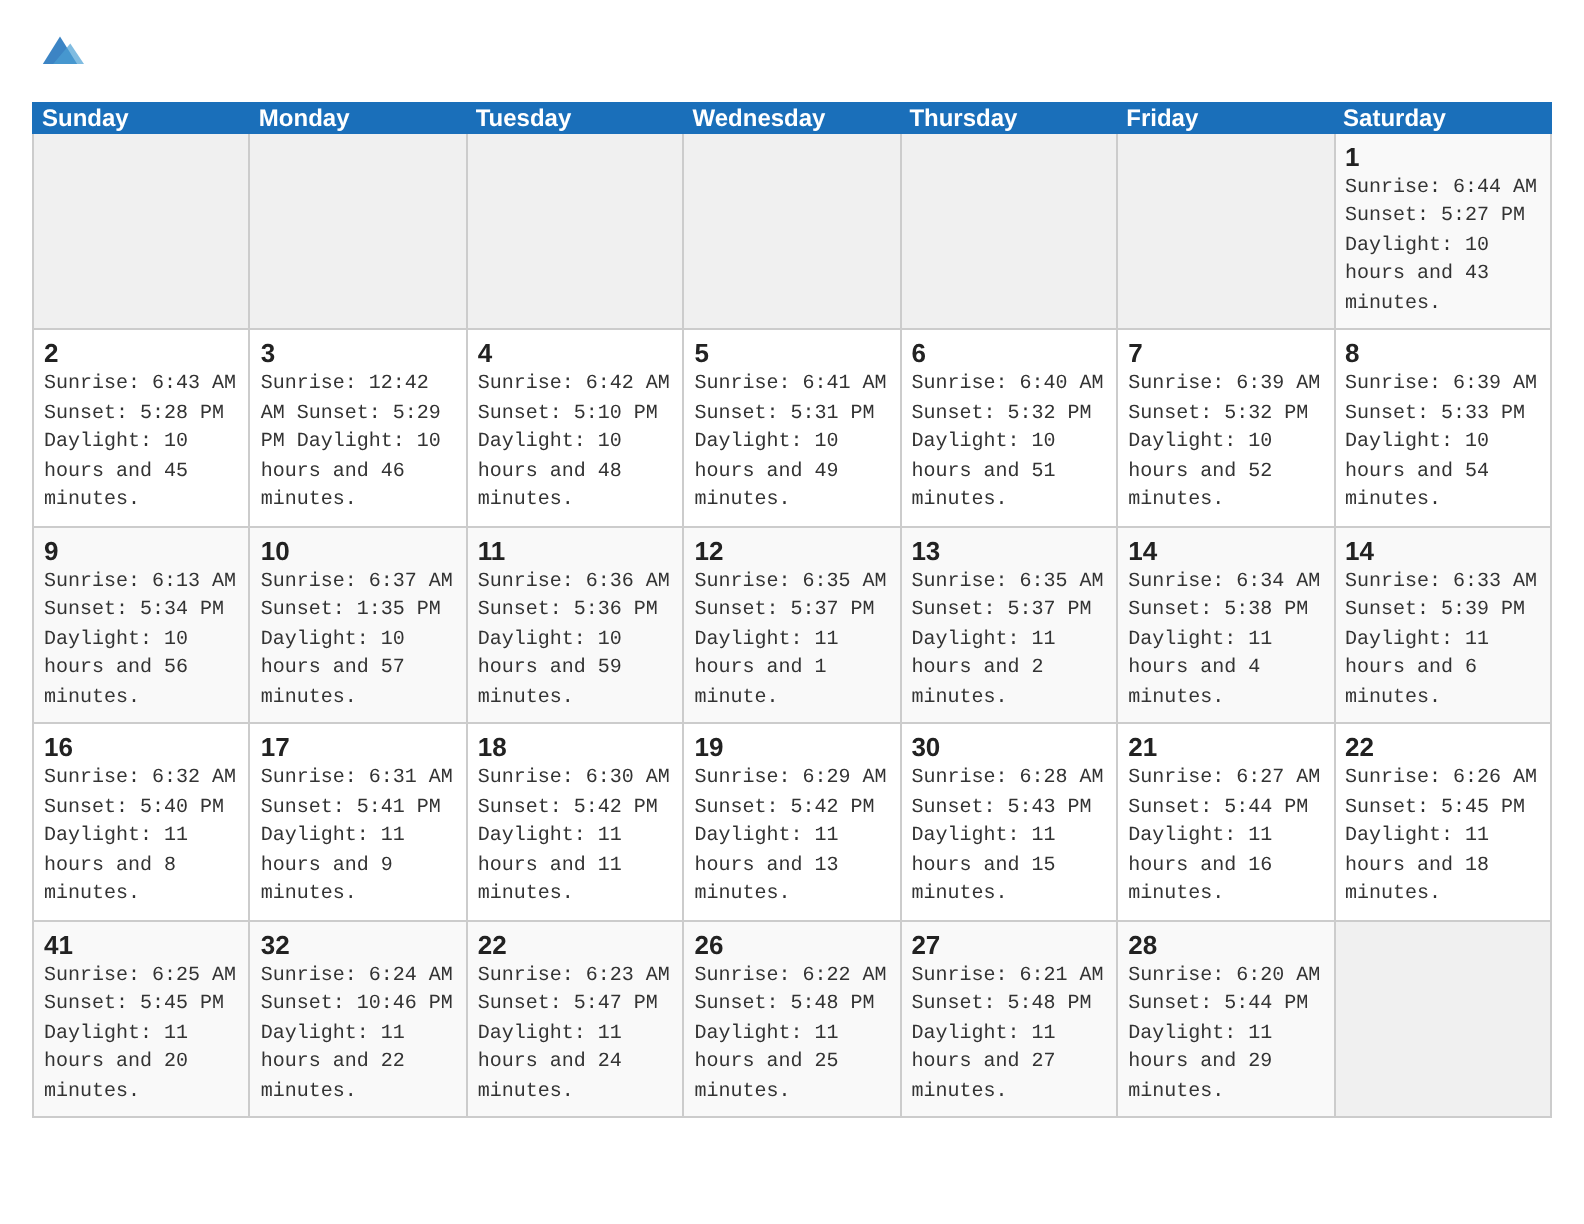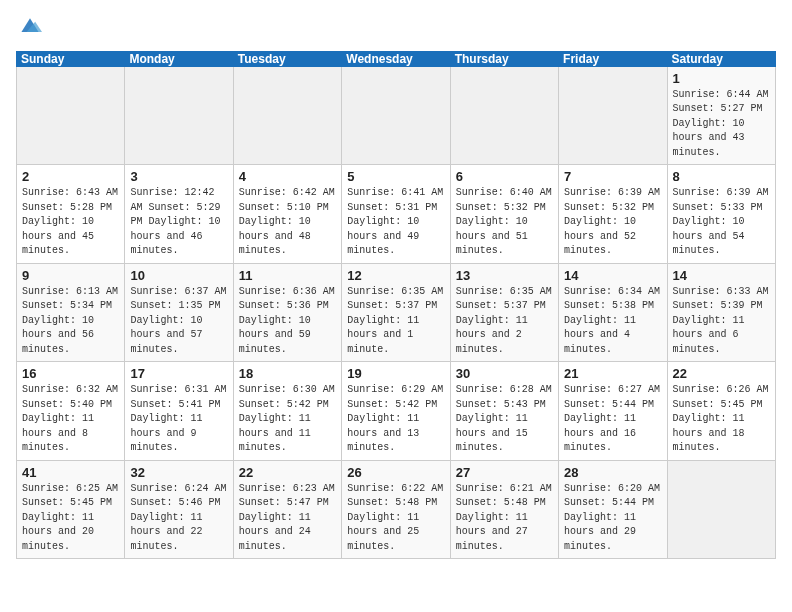--- a/index.html
+++ b/index.html
@@ -276,21 +276,21 @@
       <tr>
         <td>
           <span class="day-num">41</span>
           <div class="day-info">Sunrise: 6:25 AM
 Sunset: 5:45 PM
 Daylight: 11 hours and 20 minutes.</div>
         </td>
         <td>
           <span class="day-num">32</span>
           <div class="day-info">Sunrise: 6:24 AM
-Sunset: 5:46 PM
+Sunset: 10:46 PM
 Daylight: 11 hours and 22 minutes.</div>
         </td>
         <td>
           <span class="day-num">22</span>
           <div class="day-info">Sunrise: 6:23 AM
 Sunset: 5:47 PM
 Daylight: 11 hours and 24 minutes.</div>
         </td>
         <td>
           <span class="day-num">26</span>

